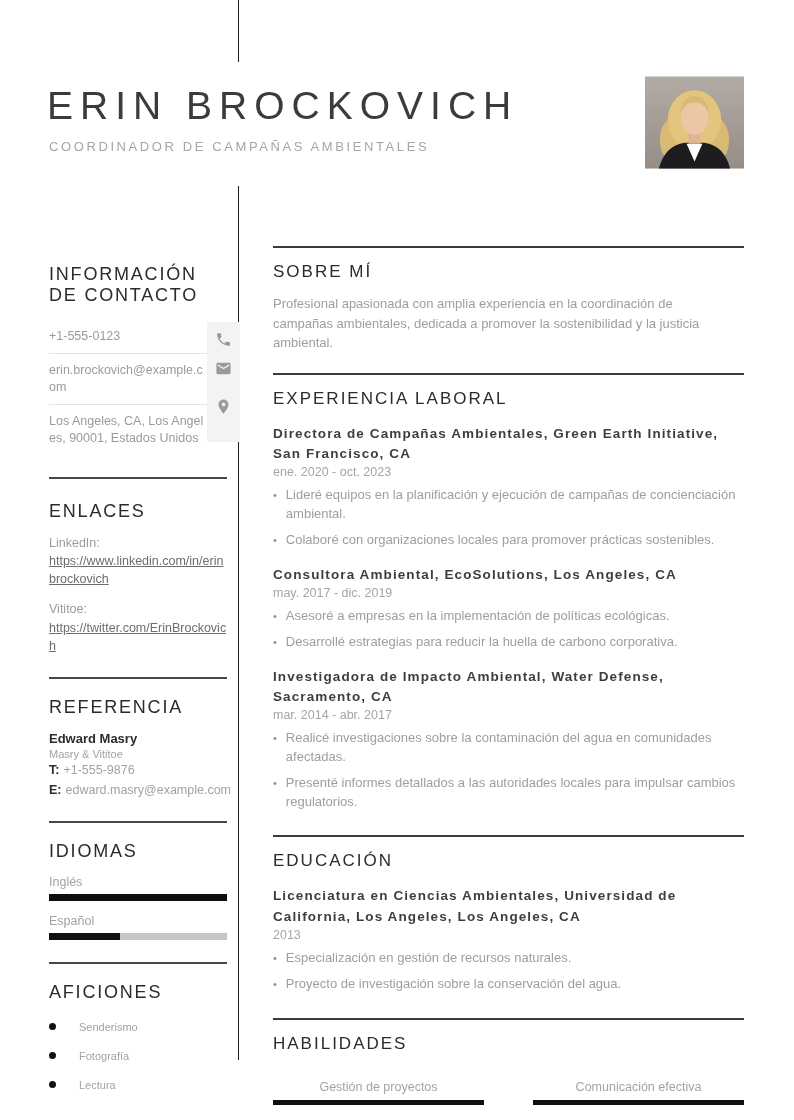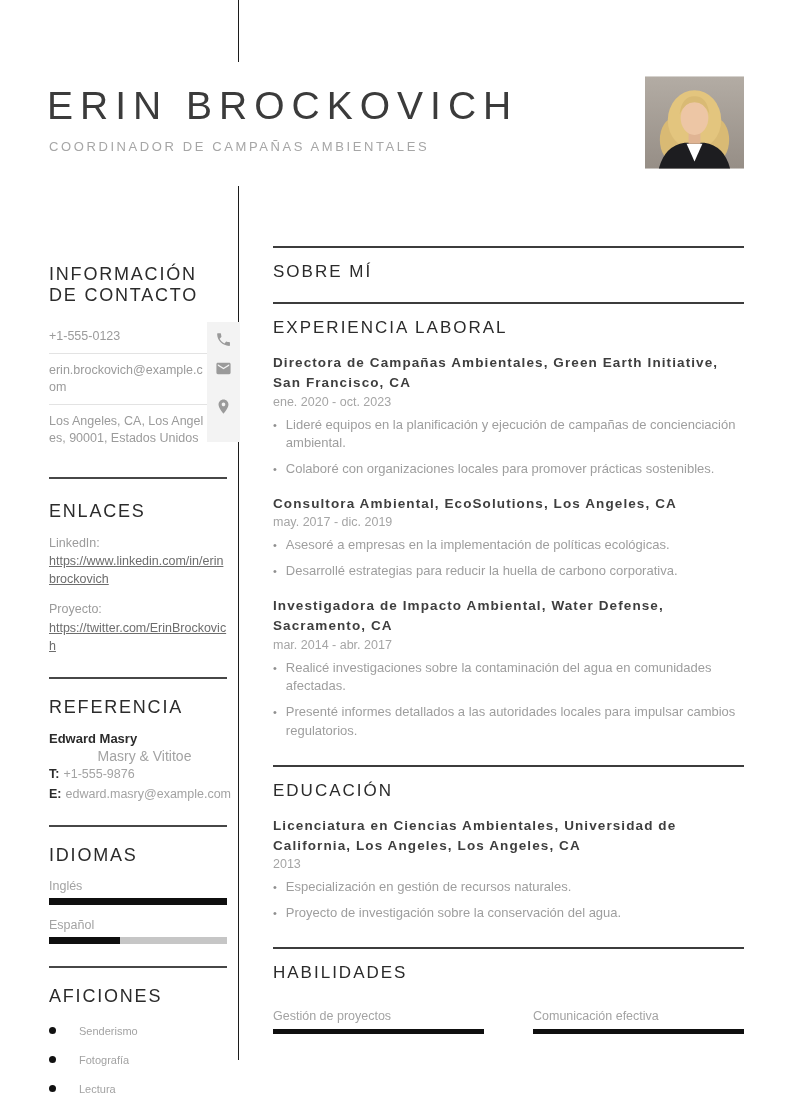--- a/index.html
+++ b/index.html
@@ -29,21 +29,21 @@
   .contact-row { width:158px; padding:8px 0; font-size:12.5px; line-height:1.35; color:#9b9b9b; border-bottom:1px solid #e3e3e3; word-break:break-all; }
   .contact-row:last-child { border-bottom:none; }
 
   .divider { width:178px; border:none; border-top:2px solid #474747; margin:22px 0 0 0; }
 
   .link-group { margin-top:12px; font-size:12.5px; line-height:1.45; }
   .link-label { color:#9b9b9b;text-align:center; }
   .link-url { display:block; width:178px; color:#6d6d6d; text-decoration:underline; word-break:break-all; cursor:pointer; }
 
   .ref-name { margin-top:13px; font-size:13px; font-weight:bold; color:#2b2b2b; }
-  .ref-company { font-size:14px; color:#a3a3a3; margin-top:2px;text-align:center; }
+  .ref-company { font-size:11px; color:#a3a3a3; margin-top:2px; }
   .ref-line { display:flex; margin-top:2px; font-size:12.5px; line-height:1.4; }
   .ref-line:first-of-type { margin-top:10px; }
   .ref-label { font-weight:bold; color:#2b2b2b; margin-right:4px; }
   .ref-value { color:#a3a3a3; flex:1; word-break:break-all; }
 
   .lang-item { margin-top:13px; width:178px; }
   .lang-name { font-size:12.5px; color:#a3a3a3; }
   .lang-track { margin-top:5px; width:100%; height:7px; background:#c6c6c6; }
   .lang-fill { height:100%; background:#0f0f0f; }
 
@@ -56,21 +56,21 @@
   .mt14 { margin-top:14px; } .mt20 { margin-top:20px; } .mt24 { margin-top:24px; }
 
   .job { margin-top:15px; }
   .job-heading { font-size:13.5px; font-weight:bold; letter-spacing:1.1px; line-height:1.5; color:#3e3e3e; }
   .job-dates { font-size:12.5px; color:#a5a5a5; margin-top:1px; }
   .blist { margin-top:7px; }
   .bitem { display:flex; gap:9px; margin-top:7px; font-size:13px; line-height:1.45; color:#9e9e9e; }
   .bdot { color:#8f8f8f; font-size:11px; line-height:1.7; flex:0 0 auto; }
 
   .skills-grid { margin-top:26px; display:grid; grid-template-columns:211px 211px; column-gap:49px; row-gap:16px; }
-  .skill-name { font-size:12.5px; color:#a3a3a3; margin-bottom:6px; }
+  .skill-name { font-size:12.5px; color:#a3a3a3; margin-bottom:6px;text-align:center; }
   .skill-bar { width:100%; height:5px; background:#0f0f0f; }
 </style>
 </head>
 <body>
 
 <div class="vline vline-top"></div>
 <div class="vline vline-main"></div>
 
 <div class="person-name">ERIN BROCKOVICH</div>
 <div class="person-role">COORDINADOR DE CAMPAÑAS AMBIENTALES</div>
@@ -126,21 +126,21 @@
   </div>
 
   <hr class="divider">
   <div class="sec-title" style="margin-top:22px">ENLACES</div>
 
   <div class="link-group">
     <span class="link-label">LinkedIn:</span>
     <a class="link-url">https://www.linkedin.com/in/erinbrockovich</a>
   </div>
   <div class="link-group">
-    <span class="link-label">Proyecto:</span>
+    <span class="link-label">Vititoe:</span>
     <a class="link-url">https://twitter.com/ErinBrockovich</a>
   </div>
 
   <hr class="divider">
   <div class="sec-title" style="margin-top:18px">REFERENCIA</div>
   <div class="ref-name">Edward Masry</div>
   <div class="ref-company">Masry &amp; Vititoe</div>
   <div class="ref-line">
     <span class="ref-label">T:</span>
     <span class="ref-value">+1-555-9876</span>
@@ -181,20 +181,21 @@
     <span class="hobby-dot"></span>
     <span>Lectura</span>
   </div>
 
 </div>
 
 <div class="main">
 
   <hr class="rule">
   <div class="sec-title mt14">SOBRE MÍ</div>
+  <div class="about-text">Profesional apasionada con amplia experiencia en la coordinación de campañas ambientales, dedicada a promover la sostenibilidad y la justicia ambiental.</div>
 
   <hr class="rule mt20">
   <div class="sec-title mt14">EXPERIENCIA LABORAL</div>
 
   <div class="job">
     <div class="job-heading">Directora de Campañas Ambientales, Green Earth Initiative, San Francisco, CA</div>
     <div class="job-dates">ene. 2020 - oct. 2023</div>
     <div class="blist">
       <div class="bitem">
           <span class="bdot">•</span>

